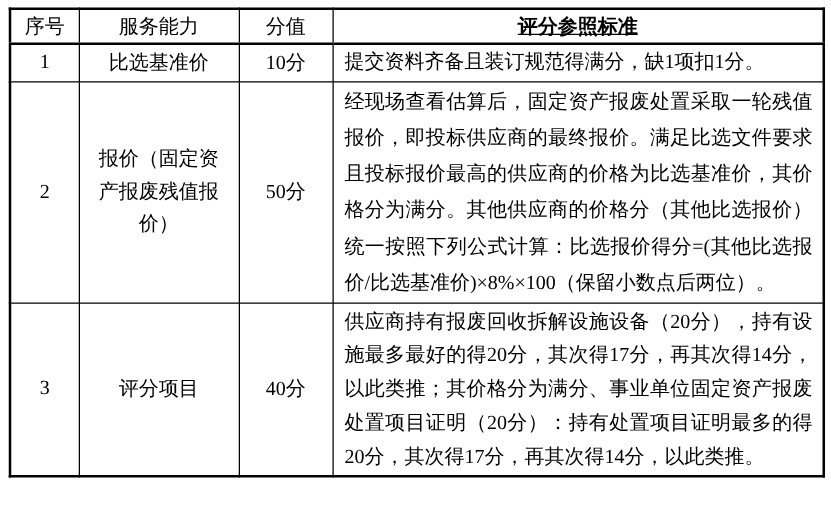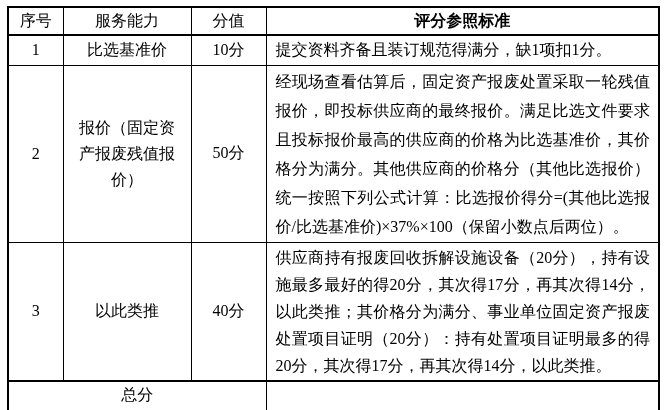--- a/index.html
+++ b/index.html
@@ -38,21 +38,21 @@
   }
   tr.header-row { height: 28px; }
   tr.row-1      { height: 30px; }
   tr.row-2      { height: 174px; }
   tr.row-3      { height: 136px; }
   tr.footer-row { height: 30px; }
 
   tr.header-row th { border-bottom: 2px solid #000000; text-align: center; }
   tr.footer-row td { border-top: 2px solid #000000; }
 
-  th.th-standard { font-weight: bold; }
+  th.th-standard { font-weight: bold; text-decoration: underline; }
 
   td.c-center { text-align: center; }
 
   td.c-item-narrow {
     text-align: center;
     padding: 12px 13px;
     line-height: 26px;
   }
 
   td.c-standard {
@@ -92,27 +92,23 @@
       <tr class="row-1">
         <td class="c-center">1</td>
         <td class="c-center">比选基准价</td>
         <td class="c-center">10分</td>
         <td class="c-standard">提交资料齐备且装订规范得满分，缺1项扣1分。</td>
       </tr>
       <tr class="row-2">
         <td class="c-center">2</td>
         <td class="c-item-narrow">报价（固定资产报废残值报价）</td>
         <td class="c-center">50分</td>
-        <td class="c-standard">经现场查看估算后，固定资产报废处置采取一轮残值报价，即投标供应商的最终报价。满足比选文件要求且投标报价最高的供应商的价格为比选基准价，其价格分为满分。其他供应商的价格分（其他比选报价）统一按照下列公式计算：比选报价得分=(其他比选报价/比选基准价)×37%×100（保留小数点后两位）。</td>
+        <td class="c-standard">经现场查看估算后，固定资产报废处置采取一轮残值报价，即投标供应商的最终报价。满足比选文件要求且投标报价最高的供应商的价格为比选基准价，其价格分为满分。其他供应商的价格分（其他比选报价）统一按照下列公式计算：比选报价得分=(其他比选报价/比选基准价)×8%×100（保留小数点后两位）。</td>
       </tr>
       <tr class="row-3">
         <td class="c-center">3</td>
-        <td class="c-center">以此类推</td>
+        <td class="c-center">评分项目</td>
         <td class="c-center">40分</td>
         <td class="c-standard">供应商持有报废回收拆解设施设备（20分），持有设施最多最好的得20分，其次得17分，再其次得14分，以此类推；其价格分为满分、事业单位固定资产报废处置项目证明（20分）：持有处置项目证明最多的得20分，其次得17分，再其次得14分，以此类推。</td>
-      </tr>
-      <tr class="footer-row">
-        <td colspan="3" class="c-center">总分</td>
-        <td class="c-standard"></td>
       </tr>
     </tbody>
   </table>
 </div>
 
 </body></html>

